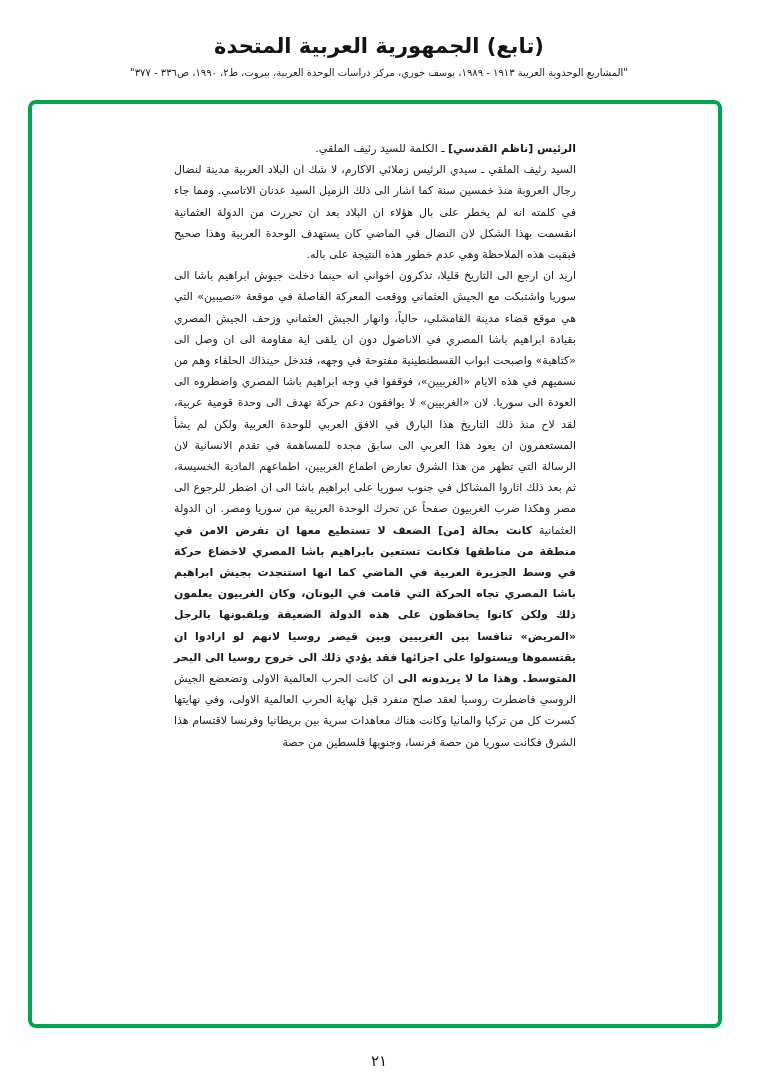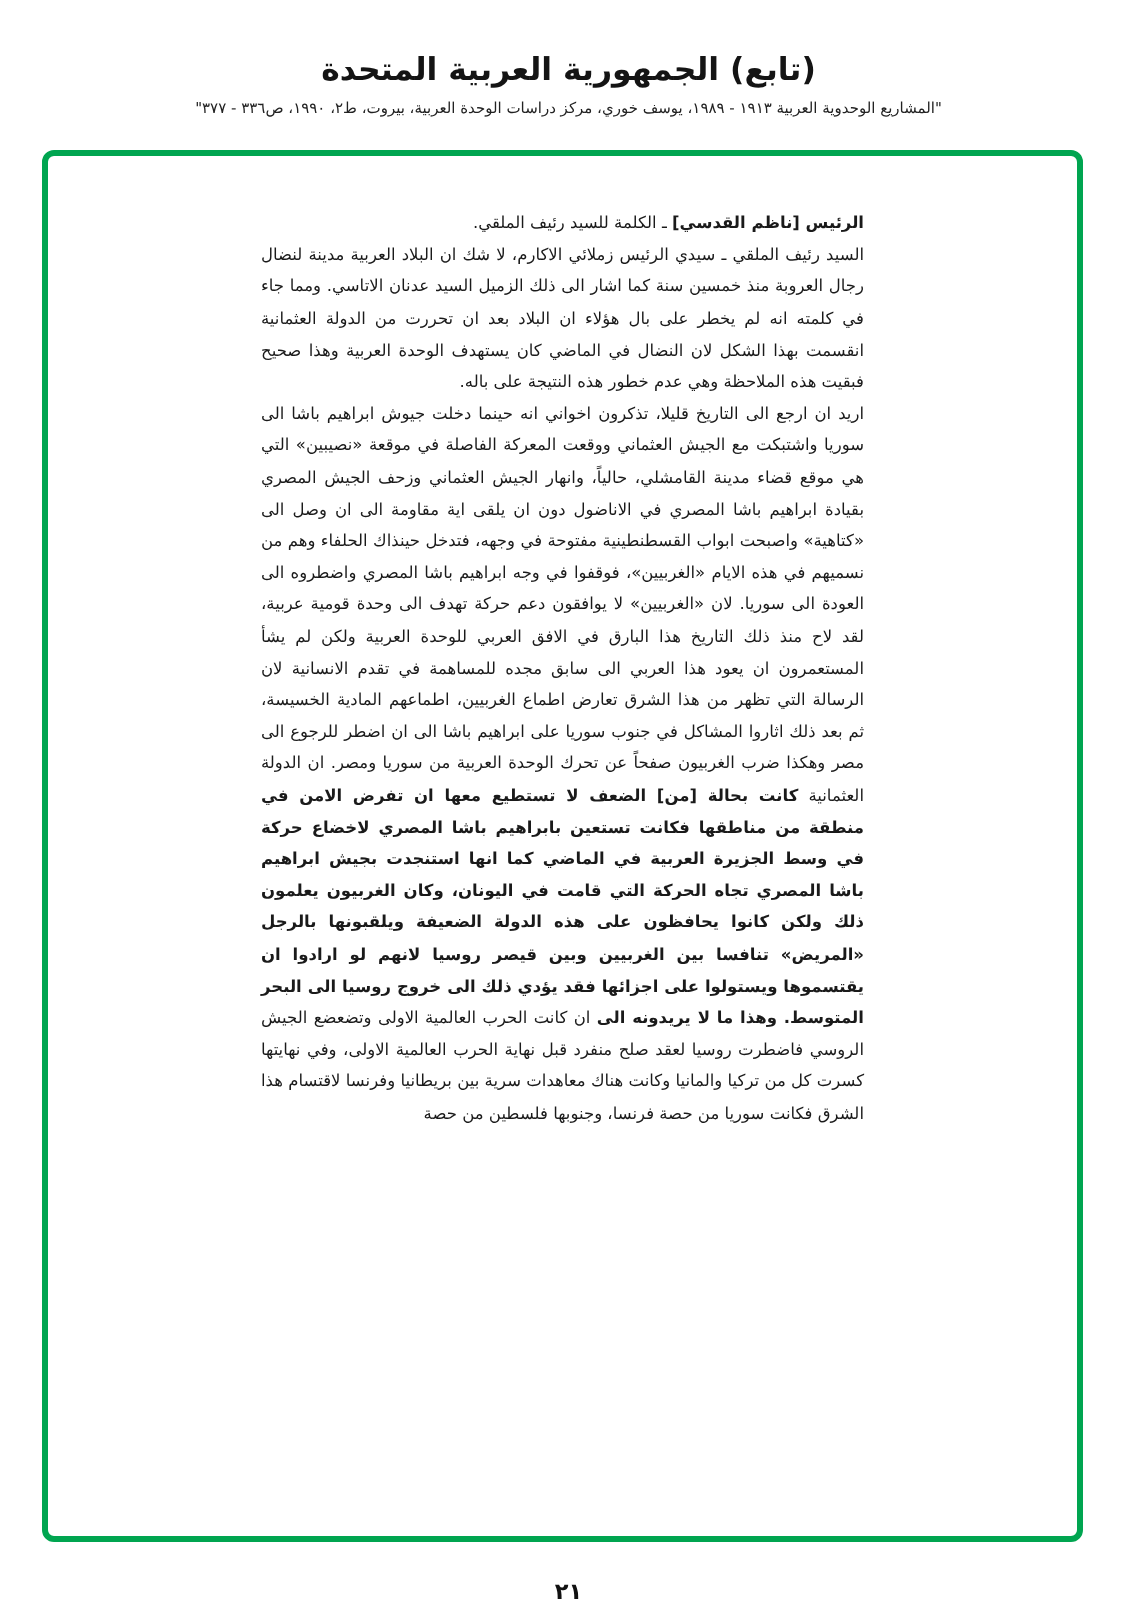--- a/index.html
+++ b/index.html
@@ -61,21 +61,21 @@
   .bold {
     font-weight: bold;
   }
   .page-number {
     position: absolute;
     bottom: 8px;
     left: 0;
     width: 100%;
     text-align: center;
     font-size: 15px;
-    font-weight: bold;
+    font-weight: normal;
     color: #111;
   }
 </style>
 </head>
 <body>
 
 <div class="page">
 
   <div class="header">
     <div class="header-title">(تابع) الجمهورية العربية المتحدة</div>

